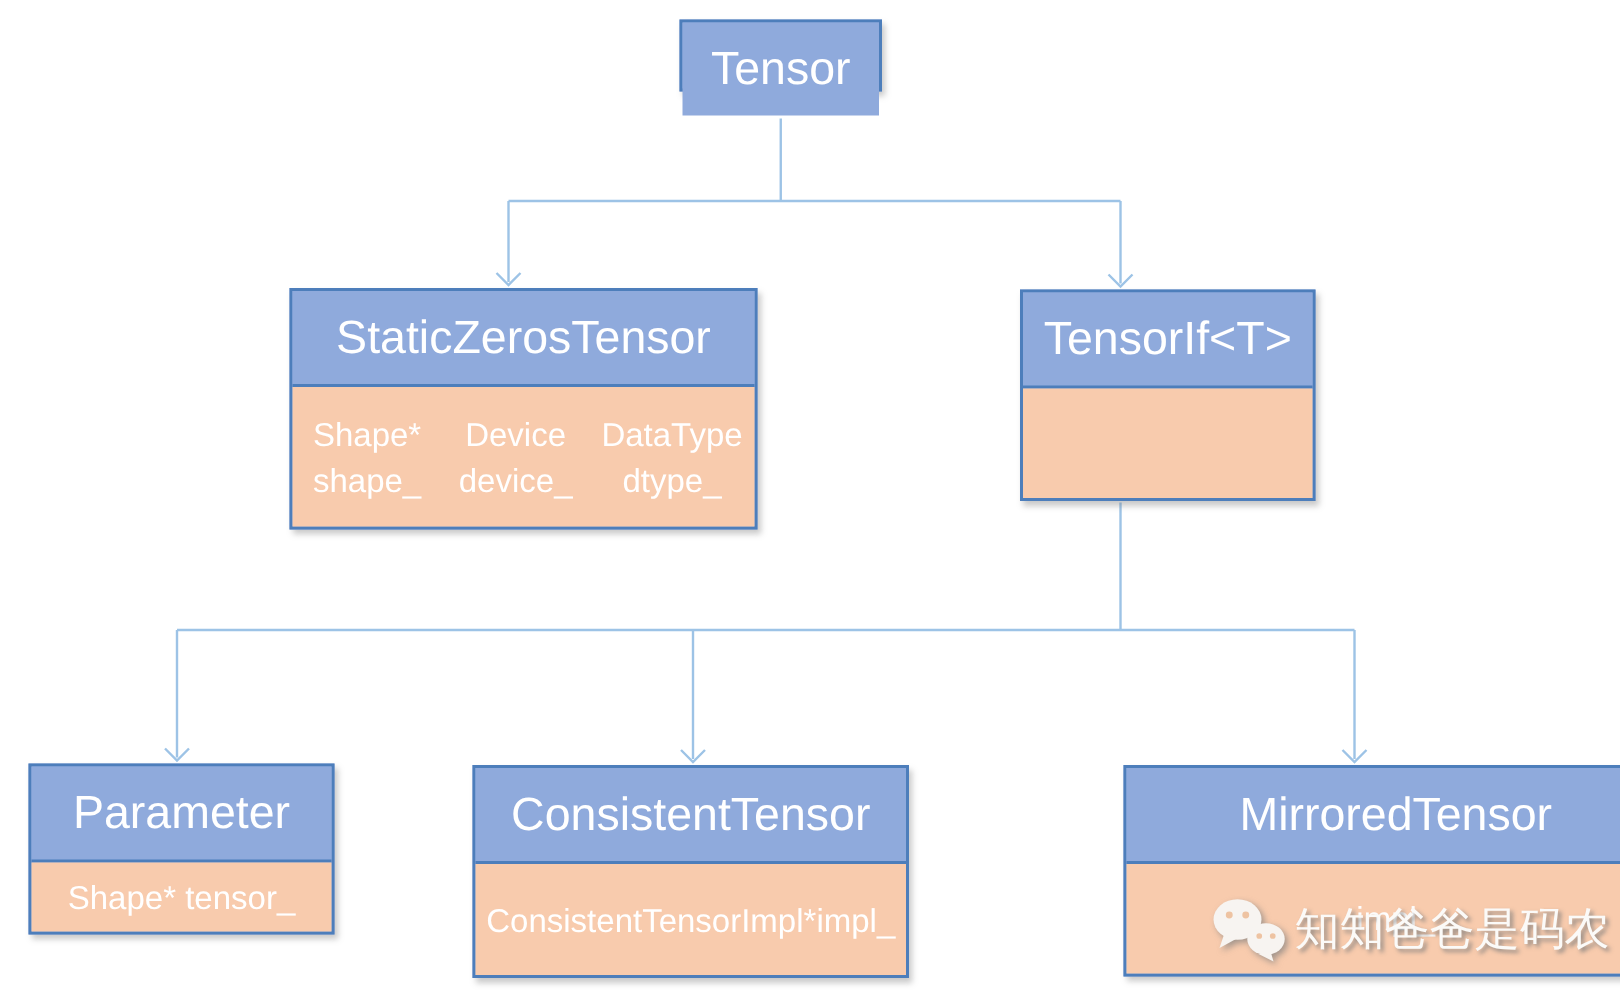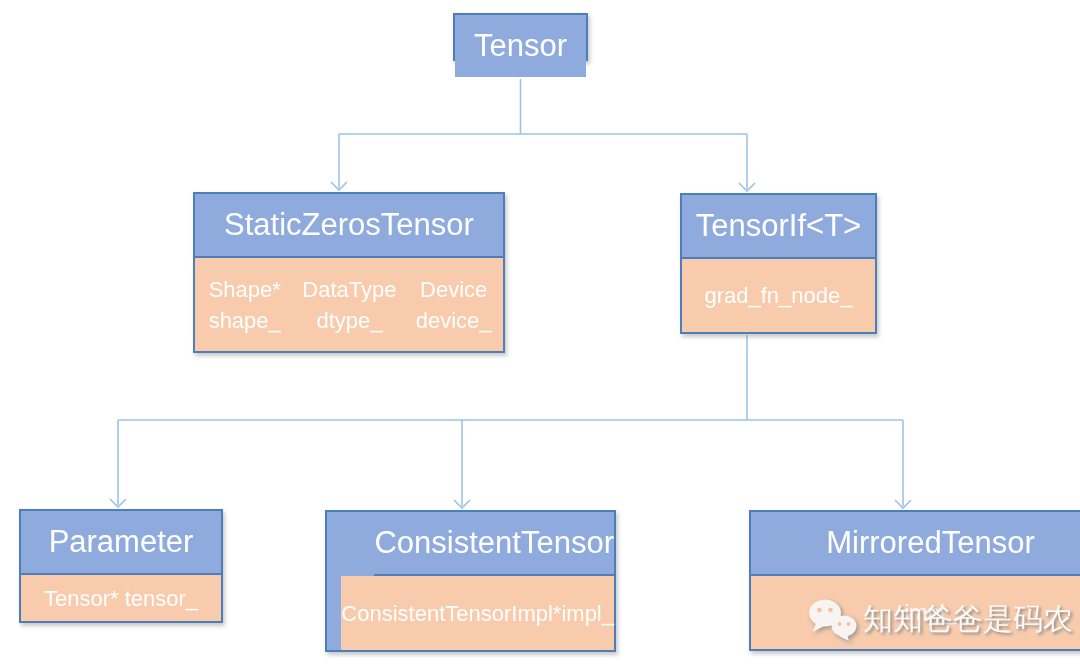--- a/index.html
+++ b/index.html
@@ -103,40 +103,39 @@
   </svg>
 
   <div class="node" style="left:453px; top:13px; width:135px; height:48px;">
     <div class="node-header">Tensor</div>
   </div>
 
   <div class="node has-body" style="left:193px; top:192px; width:312px; height:161px;">
     <div class="node-header">StaticZerosTensor</div>
     <div class="node-body">
       <div>Shape* shape_</div>
+      <div>Device device_</div>
       <div>DataType dtype_</div>
-      <div>Device device_</div>
     </div>
   </div>
 
   <div class="node has-body" style="left:649px; top:193px; width:197px; height:141px;margin-left:31px;">
     <div class="node-header">TensorIf&lt;T&gt;</div>
     <div class="node-body">
-      <div>grad_fn_node_</div>
     </div>
   </div>
 
   <div class="node has-body" style="left:19px; top:509px; width:204px; height:114px;">
     <div class="node-header">Parameter</div>
     <div class="node-body">
-      <div>Tensor* tensor_</div>
+      <div>Shape* tensor_</div>
     </div>
   </div>
 
-  <div class="node has-body" style="left:325px; top:510px; width:291px; height:142px;align-items:flex-end;">
+  <div class="node has-body" style="left:315px; top:510px; width:291px; height:142px;">
     <div class="node-header">ConsistentTensor</div>
     <div class="node-body">
       <div>ConsistentTensorImpl*</div>
       <div>impl_</div>
     </div>
   </div>
 
   <div class="node has-body" style="left:749px; top:510px; width:363px; height:141px;">
     <div class="node-header">MirroredTensor</div>
     <div class="node-body">

